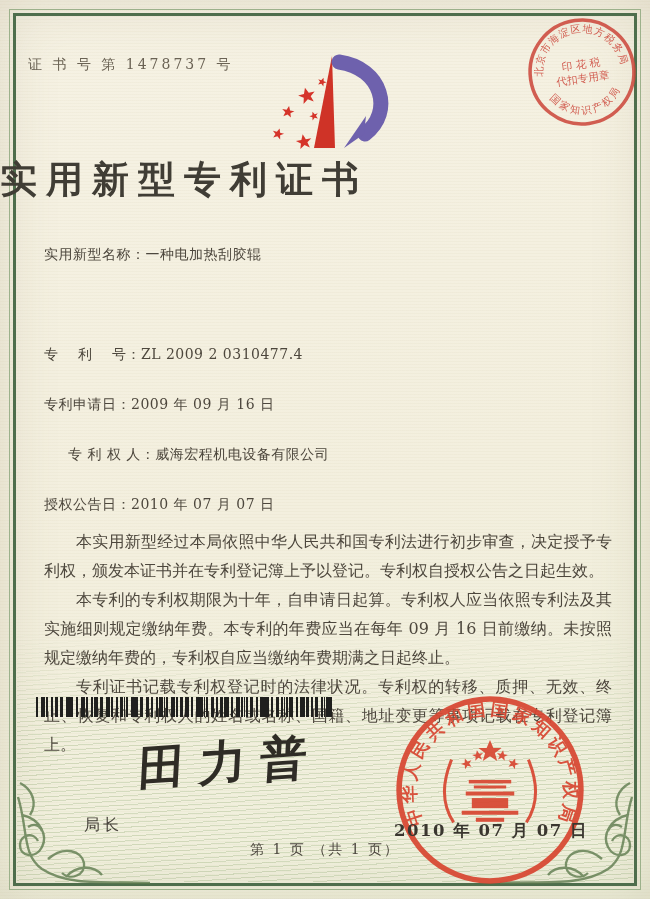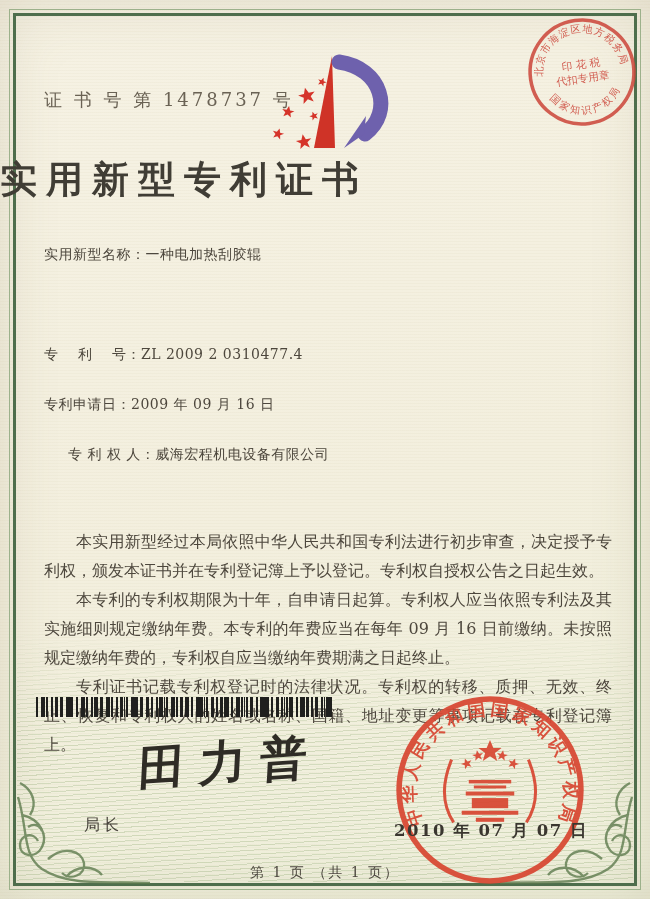--- a/index.html
+++ b/index.html
@@ -22,22 +22,22 @@
     position:absolute; left:17px; right:17px; bottom:17px; height:255px;
     background:repeating-linear-gradient(176deg, rgba(120,155,92,.24) 0 1px, transparent 1px 4.5px);
     -webkit-mask-image:linear-gradient(180deg, transparent 0, #000 45%);
     mask-image:linear-gradient(180deg, transparent 0, #000 45%);
   }
   .corner-flourish { position:absolute; bottom:14px; width:138px; height:122px; }
   .corner-left  { left:14px; }
   .corner-right { right:14px; transform:scaleX(-1); }
 
   .cert-no {
-    position:absolute; left:44px; top:56px;
-    font-size:18px; letter-spacing:3px; color:#6a6254;margin-top:32px;
+    position:absolute; left:28px; top:56px;
+    font-size:14px; letter-spacing:3px; color:#6a6254;
   }
   .tax-stamp {
     position:absolute; left:524px; top:14px; width:116px; height:116px;
     transform:rotate(-8deg); opacity:.88;
   }
   .sipo-logo { position:absolute; left:266px; top:54px; width:148px; height:110px; }
 
   .title {
     position:absolute; top:155px; left:0; width:100%; 
     font-size:37px; font-weight:600; letter-spacing:9px; color:#403d35;
@@ -66,21 +66,21 @@
     position:absolute; left:138px; top:730px; width:220px;
     font-size:47px; font-weight:700; color:#2f2c26; letter-spacing:14px;
     transform:rotate(-4deg) skewX(-7deg); white-space:nowrap;
   }
 
   .official-seal { position:absolute; left:391px; top:691px; width:198px; height:198px; opacity:.93; }
   .seal-date {
     position:absolute; left:394px; top:820px; z-index:5;
     font-size:16.5px; font-weight:600; letter-spacing:1.5px; color:#3a362f; white-space:nowrap;
   }
-  .footer { position:absolute; bottom:17px; left:0; width:100%; text-align:center;
+  .footer { position:absolute; bottom:40px; left:0; width:100%; text-align:center;
     font-size:14px; letter-spacing:2px; color:#4b463e; }
 
   .seal-text { fill:#d84732; }
   .stamp-text { fill:#cd4a3e; }
 </style>
 </head>
 <body>
 
 <div class="page">
   <div class="paper-texture"></div>
@@ -143,20 +143,21 @@
       <use href="#star5" transform="translate(38,88) scale(0.78) rotate(-10)"></use>
     </g>
   </svg>
 
   <div class="title">实用新型专利证书</div>
 
   <div class="field f0"><span>实用新型名称：</span><span>一种电加热刮胶辊</span></div>
   <div class="field f2"><span>专　 利　 号：</span><span>ZL 2009 2 0310477.4</span></div>
   <div class="field f3"><span>专利申请日：</span><span>2009 年 09 月 16 日</span></div>
   <div class="field f4"><span>专 利 权 人：</span><span>威海宏程机电设备有限公司</span></div>
+  <div class="field f5"><span>授权公告日：</span><span>2010 年 07 月 07 日</span></div>
 
   <div class="body-text">
     <p>本实用新型经过本局依照中华人民共和国专利法进行初步审查，决定授予专利权，颁发本证书并在专利登记簿上予以登记。专利权自授权公告之日起生效。</p>
     <p>本专利的专利权期限为十年，自申请日起算。专利权人应当依照专利法及其实施细则规定缴纳年费。本专利的年费应当在每年 09 月 16 日前缴纳。未按照规定缴纳年费的，专利权自应当缴纳年费期满之日起终止。</p>
     <p>专利证书记载专利权登记时的法律状况。专利权的转移、质押、无效、终止、恢复和专利权人的姓名或名称、国籍、地址变更等事项记载在专利登记簿上。</p>
   </div>
 
   <div class="barcode"></div>
 
   <div class="signer-title">局长</div>

